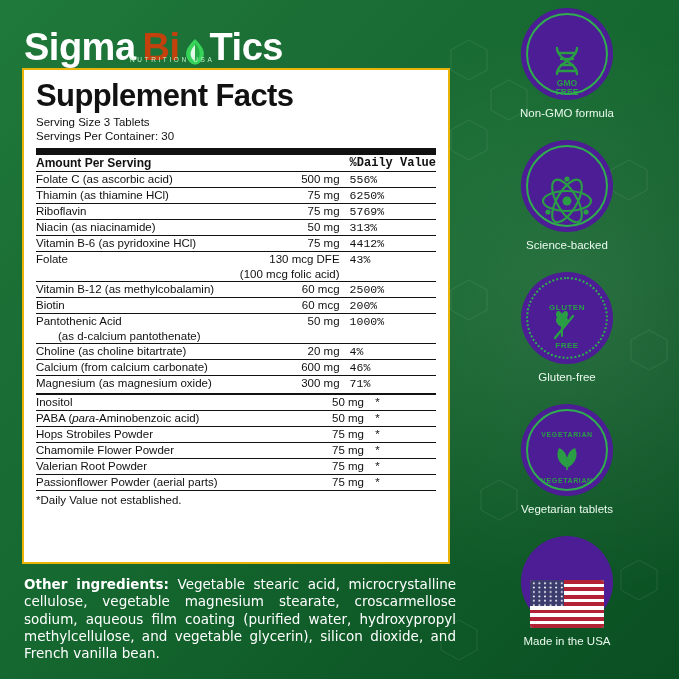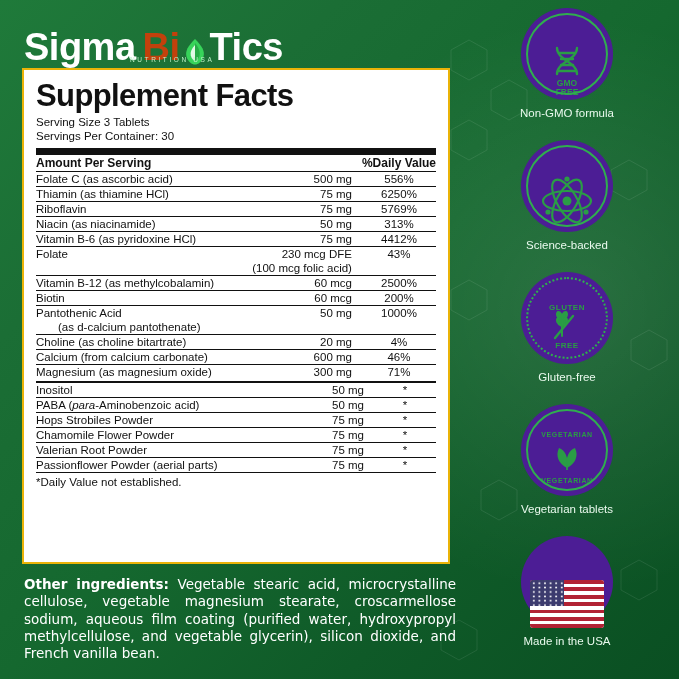--- a/index.html
+++ b/index.html
@@ -46,21 +46,21 @@
     font-size:31px;font-weight:700;color:#111;letter-spacing:-.6px;line-height:1.05;margin:2px 0 2px 0;
   }
   .serv{font-size:11.5px;color:#111;line-height:1.25;}
   .rule-thick{border-top:7px solid #111;margin:5px 0 0 0;}
   .rule-med{border-top:2.5px solid #111;}
 
   table.sf{width:100%;border-collapse:collapse;font-size:11.5px;color:#111;}
   table.sf td{padding:1px 0;vertical-align:top;}
   .c-name{text-align:left;}
   .c-amt{text-align:right;width:86px;white-space:nowrap;padding-right:10px !important;}
-  .c-dv{text-align:center;width:62px;white-space:nowrap;}
+  .c-dv{text-align:left;width:62px;white-space:nowrap;font-family:Liberation Mono, monospace;}
   .hdr td{font-weight:700;font-size:12px;padding:2px 0 3px 0;}
   .row-line td{border-bottom:1px solid #111;}
   .sub{padding-left:22px !important;}
   .ital{font-style:italic;}
   .footnote{font-size:11.5px;color:#111;padding-top:3px;}
 
   .other{
     position:absolute;left:12px;top:566px;width:432px;
     color:#ffffff;font-size:13.5px;line-height:1.28;text-align:justify;
     font-family:"DejaVu Sans", sans-serif;
@@ -169,21 +169,21 @@
           <td class="c-amt">50 mg</td>
           <td class="c-dv">313%</td>
         </tr>
         <tr class="row-line">
           <td class="c-name">Vitamin B-6 (as pyridoxine HCl)</td>
           <td class="c-amt">75 mg</td>
           <td class="c-dv">4412%</td>
         </tr>
         <tr>
           <td class="c-name">Folate</td>
-          <td class="c-amt">230 mcg DFE</td>
+          <td class="c-amt">130 mcg DFE</td>
           <td class="c-dv">43%</td>
         </tr>
         <tr class="row-line">
           <td class="c-name"></td>
           <td class="c-amt" style="text-align:center">(100 mcg folic acid)</td>
           <td class="c-dv"></td>
         </tr>
         <tr class="row-line">
           <td class="c-name">Vitamin B-12 (as methylcobalamin)</td>
           <td class="c-amt">60 mcg</td>

